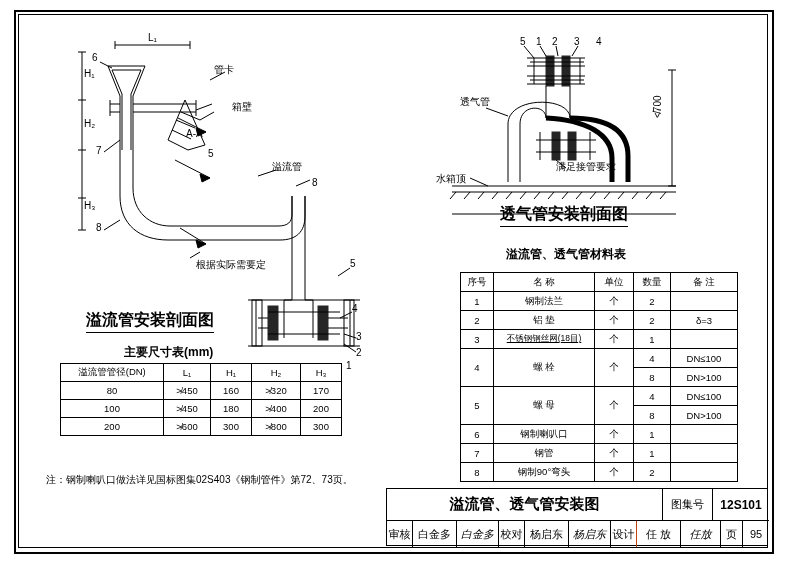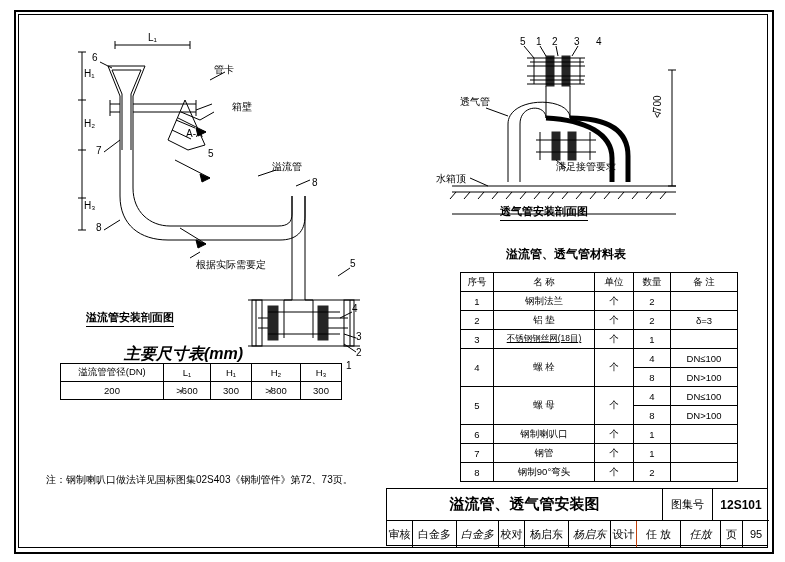--- a/index.html
+++ b/index.html
@@ -4,21 +4,21 @@
 <style>
   html,body{margin:0;padding:0;background:#fff;}
   body{font-family:"Liberation Sans","DejaVu Sans",sans-serif;}
   #sheet{position:relative;width:785px;height:562px;background:#fff;overflow:hidden;}
   .frame{position:absolute;left:14px;top:10px;width:756px;height:540px;border:2px solid #000;}
   .frame-inner{position:absolute;left:18px;top:14px;width:748px;height:532px;border:1px solid #000;}
 
   .lbl{position:absolute;font-size:10px;color:#000;white-space:nowrap;}
   .lbl.cn{font-family:"DejaVu Sans","Liberation Sans",sans-serif;}
   .num{position:absolute;font-size:10px;}
-  .ttl{position:absolute;font-size:11px;font-weight:bold;white-space:nowrap;}
+  .ttl{position:absolute;font-size:16px;font-weight:bold;white-space:nowrap;}
   .ttl-u{border-bottom:1.5px solid #000;padding-bottom:1px;}
 
   svg.draw{position:absolute;left:0;top:0;width:785px;height:562px;pointer-events:none;}
 
   table.tbl{position:absolute;border-collapse:collapse;font-size:9.5px;padding-left:32px;}
   table.tbl td,table.tbl th{border:1px solid #000;text-align:center;padding:1px 2px;font-weight:normal;}
 
   
   #dimtable{left:60px;top:363px;}
   #dimtable td,#dimtable th{height:15px;}
@@ -309,31 +309,45 @@
     <tr>
       <td>8</td>
       <td>钢制90°弯头</td>
       <td>个</td>
       <td>2</td>
       <td></td>
     </tr>
   </tbody>
     </table>
 
-  <div class="ttl" style="left:124px;top:344px;font-size:16px;font-style:italic;">主要尺寸表(mm)</div>
+  <div class="ttl" style="left:124px;top:344px;font-size:12px;">主要尺寸表(mm)</div>
   <table class="tbl" id="dimtable">
     <tbody>
         <tr>
       <th style="width:98px;">溢流管管径(DN)</th>
       <th style="width:42px;">L₁</th>
       <th style="width:36px;">H₁</th>
       <th style="width:44px;">H₂</th>
       <th style="width:36px;">H₃</th>
     </tr>
     <tr>
+      <td>80</td>
+      <td>≯450</td>
+      <td>160</td>
+      <td>≯320</td>
+      <td>170</td>
+    </tr>
+    <tr>
+      <td>100</td>
+      <td>≯450</td>
+      <td>180</td>
+      <td>≯400</td>
+      <td>200</td>
+    </tr>
+    <tr>
       <td>200</td>
       <td>≯600</td>
       <td>300</td>
       <td>≯800</td>
       <td>300</td>
     </tr>
   </tbody>
     </table>
 
   <div class="note" style="left:46px;top:472px;">注：钢制喇叭口做法详见国标图集02S403《钢制管件》第72、73页。</div>

